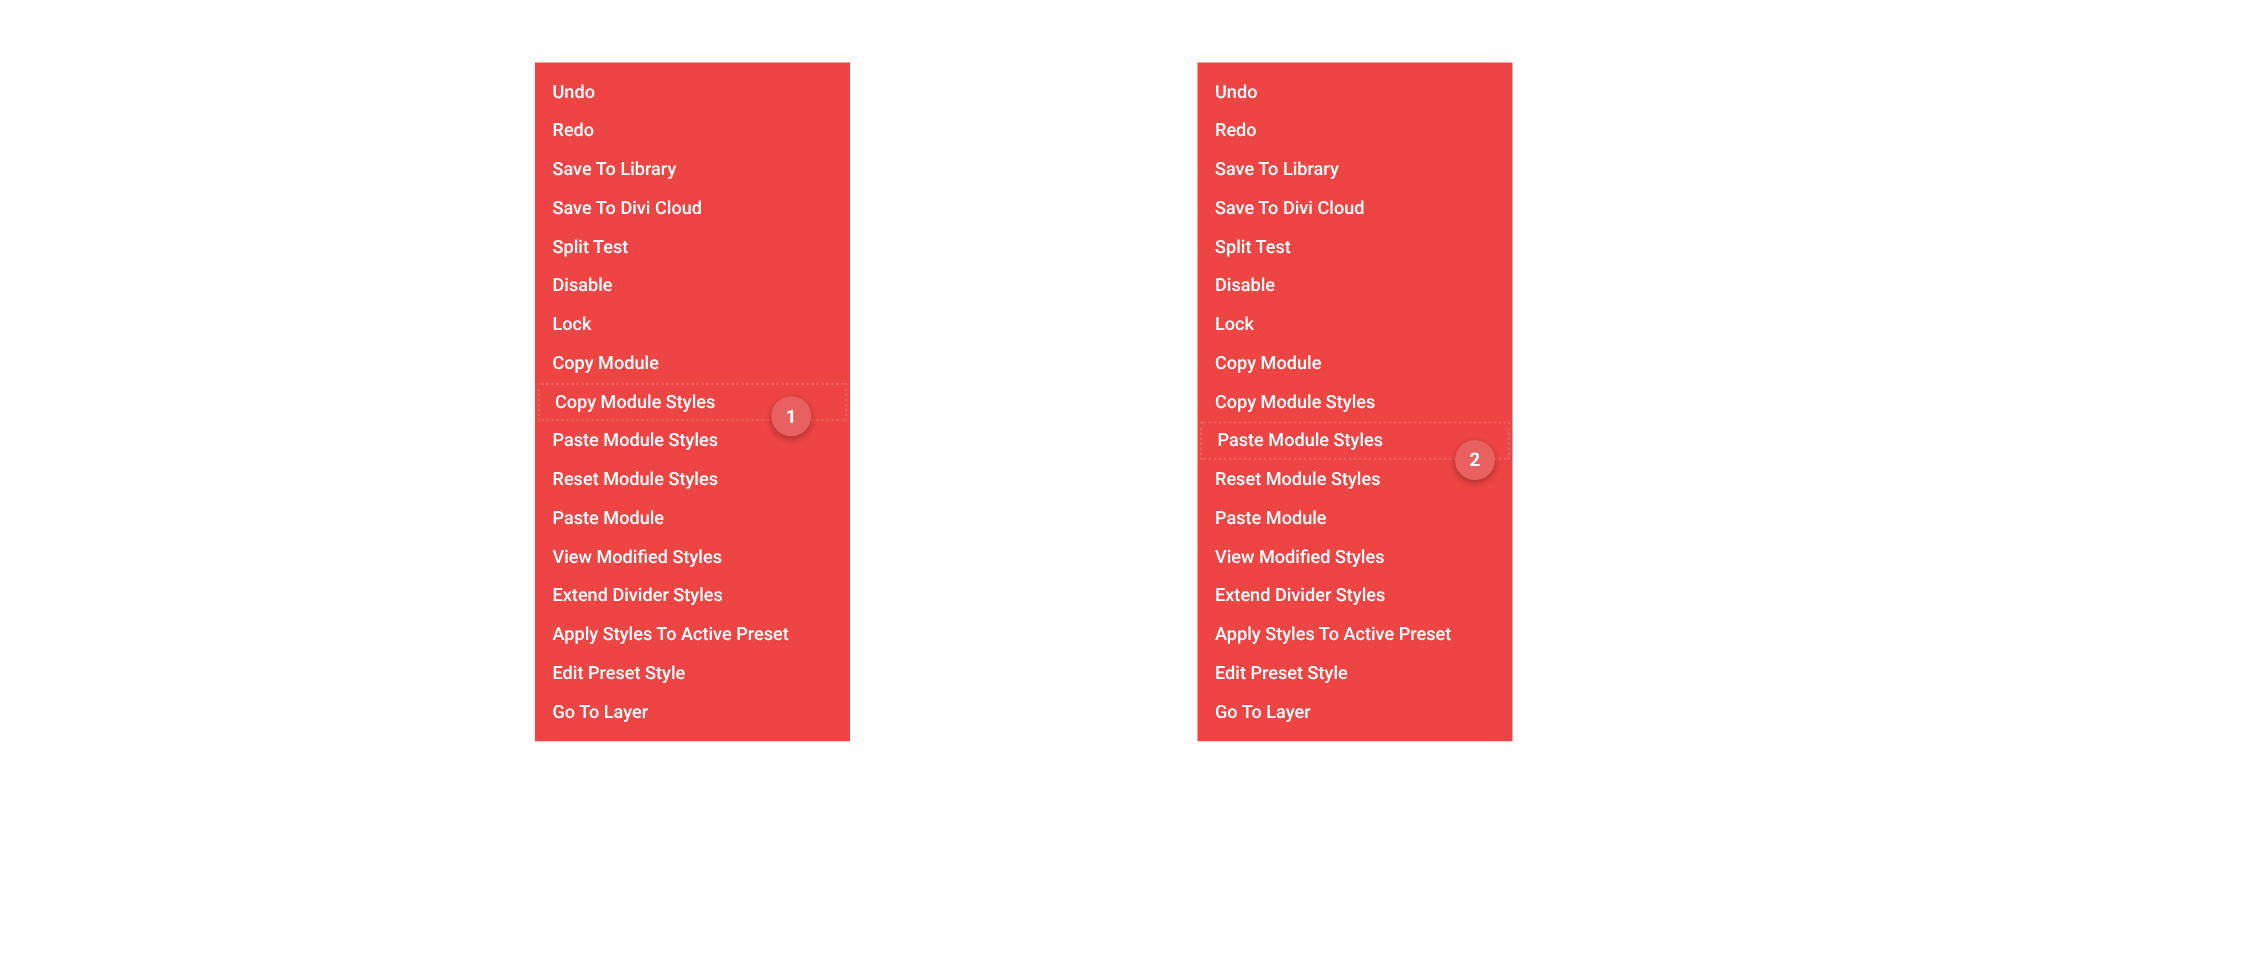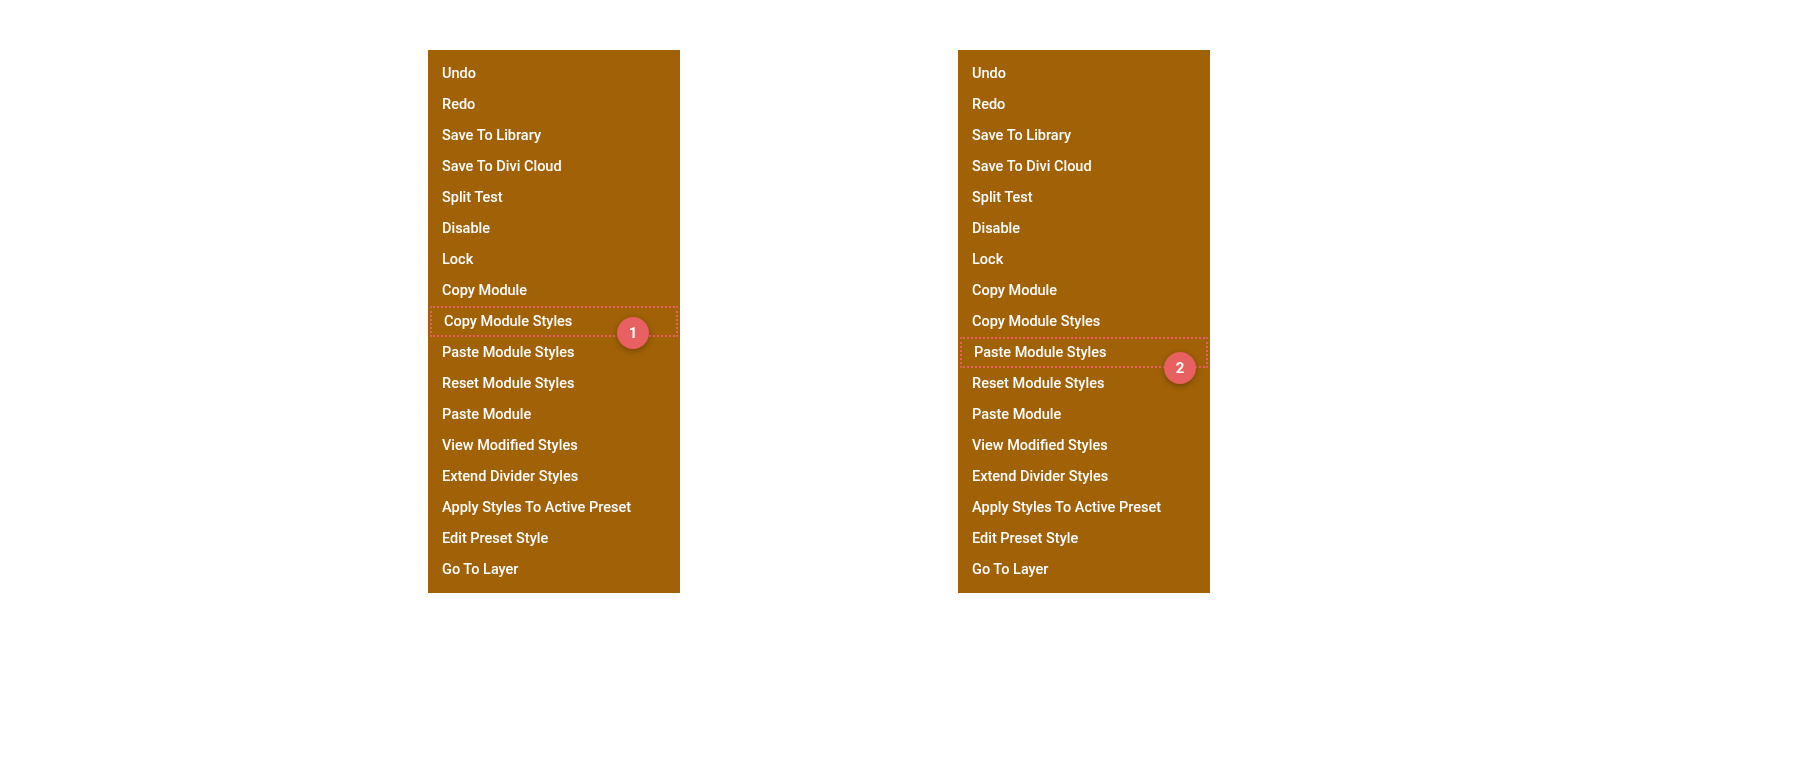--- a/index.html
+++ b/index.html
@@ -9,21 +9,21 @@
     }
     body {
       background: #ffffff;
       font-family: -apple-system, BlinkMacSystemFont, "Segoe UI", Roboto, Helvetica, Arial, sans-serif;
       width: 1800px;
       height: 779px;
       position: relative;
     }
     .context-menu {
       position: absolute;
-      background: #a16207;
+      background: #ef4444;
       width: 252px;
       padding: 8px 0;
     }
     .menu-1 {
       left: 428px;
       top: 50px;
     }
     .menu-2 {
       left: 958px;
       top: 50px;

